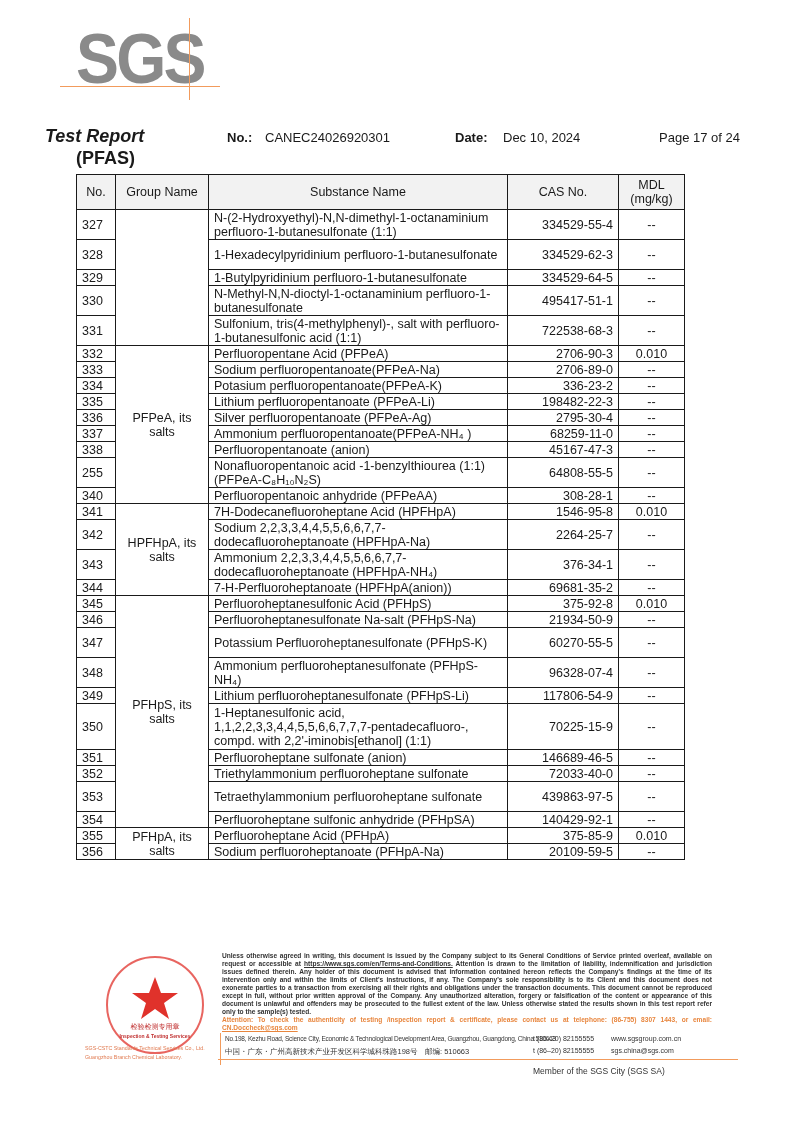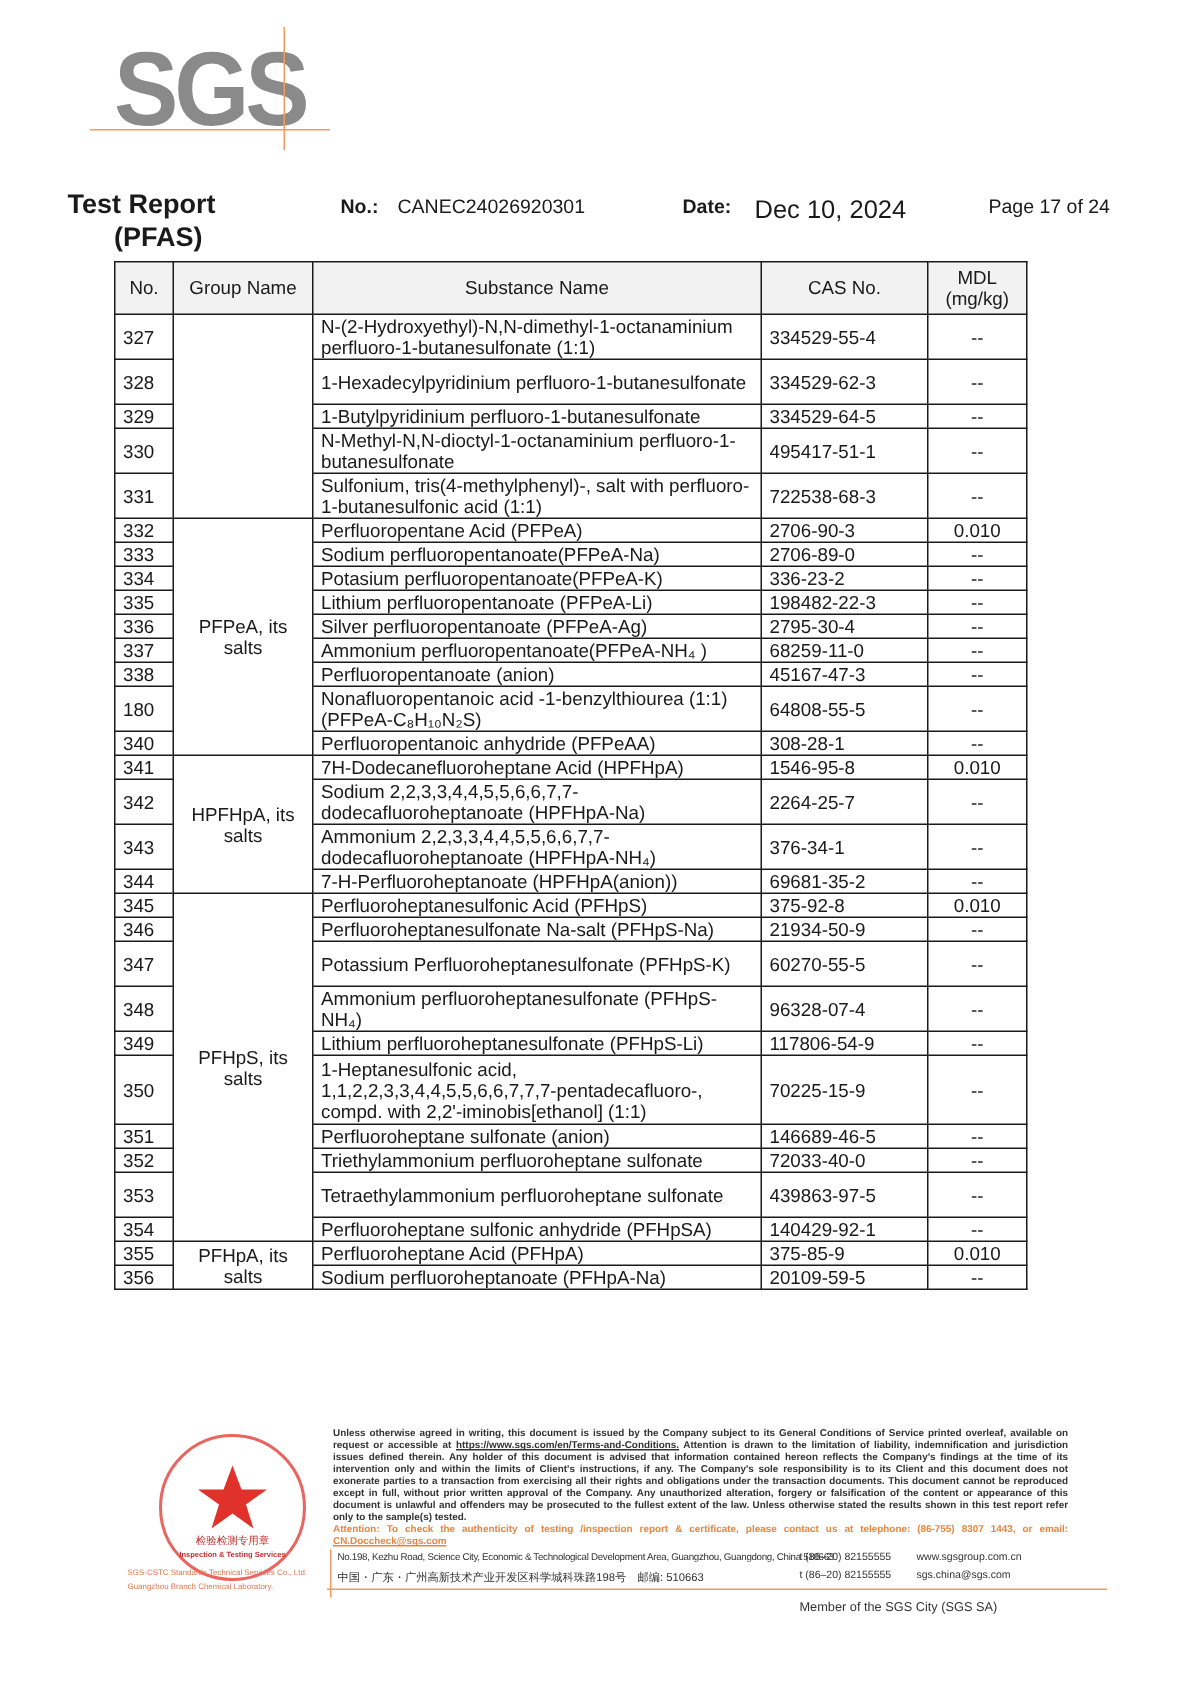--- a/index.html
+++ b/index.html
@@ -1,34 +1,34 @@
 <!DOCTYPE html>
 <html><head>
 <meta charset="utf-8">
 <style>
   html, body { margin:0; padding:0; background:#ffffff; }
   body { width:793px; height:1122px; position:relative; overflow:hidden; font-family:"Liberation Sans", sans-serif; color:#1a1a1a; }
   .logo { position:absolute; left:76px; top:24px; font-family:"Liberation Sans", sans-serif; font-weight:bold; font-size:70px; letter-spacing:-3px; color:#8a8a8a; transform:scaleX(0.92); transform-origin:left top; line-height:1; }
   .logo-vline { position:absolute; left:189px; top:18px; width:1px; height:82px; background:#f29b5c; }
   .logo-hline { position:absolute; left:60px; top:86px; width:160px; height:1px; background:#f29b5c; }
-  .hdr-title { position:absolute; left:45px; top:125px; font-weight:bold; font-size:18px; line-height:22px; }
+  .hdr-title { position:absolute; left:45px; top:125px; font-weight:bold; font-size:18px; line-height:22px;font-style:italic; }
   .hdr-sub { position:absolute; left:64px; top:147px; font-weight:bold; font-size:18px; line-height:22px;margin-left:12px; }
   .hdr-no-label { position:absolute; left:227px; top:130px; font-weight:bold; font-size:13px; }
   .hdr-no { position:absolute; left:265px; top:130px; font-size:13px; }
   .hdr-date-label { position:absolute; left:455px; top:130px; font-weight:bold; font-size:13px; }
-  .hdr-date { position:absolute; left:503px; top:130px; font-size:17px; }
+  .hdr-date { position:absolute; left:503px; top:130px; font-size:13px; }
   .hdr-page { position:absolute; left:659px; top:130px; font-size:13px; }
 
   table.main { position:absolute; left:76px; top:174px; border-collapse:collapse; font-size:12.5px; }
   table.main th, table.main td { border:1px solid #1a1a1a; padding:0 5px; line-height:14px; }
   table.main th { background:#f2f2f2; font-weight:normal; height:34px; text-align:center; }
   td.no { width:28px; text-align:left; padding-left:6px; }
   td.grp { width:82px; text-align:center; }
   td.sub { width:288px; text-align:left; }
-  td.cas { width:100px; text-align:left; }
+  td.cas { width:100px; text-align:right; }
   td.mdl { width:55px; text-align:center; }
 
   .stamp { position:absolute; left:85px; top:955px; width:140px; height:108px; }
   .disclaimer { position:absolute; left:222px; top:952px; width:490px; font-size:6.6px; line-height:8px; color:#333; text-align:justify; font-weight:bold; }
   .disclaimer a { color:#333; text-decoration:underline; }
   .attention { color:#e8863e; }
   .attention a { color:#e8863e; }
   .addr-vline { position:absolute; left:220px; top:1033px; width:1px; height:32px; background:#f29b5c; }
   .addr-hline { position:absolute; left:218px; top:1059px; width:520px; height:1px; background:#f29b5c; }
   .addr1 { position:absolute; left:225px; top:1035px; font-size:6.5px; color:#333; letter-spacing:-0.2px; }
@@ -136,21 +136,21 @@
         <td class="cas">68259-11-0</td>
         <td class="mdl">--</td>
       </tr>
       <tr style="height: 16px;">
         <td class="no">338</td>
         <td class="sub">Perfluoropentanoate (anion)</td>
         <td class="cas">45167-47-3</td>
         <td class="mdl">--</td>
       </tr>
       <tr style="height: 30px;">
-        <td class="no">180</td>
+        <td class="no">255</td>
         <td class="sub">Nonafluoropentanoic acid -1-benzylthiourea (1:1) (PFPeA-C₈H₁₀N₂S)</td>
         <td class="cas">64808-55-5</td>
         <td class="mdl">--</td>
       </tr>
       <tr style="height: 16px;">
         <td class="no">340</td>
         <td class="sub">Perfluoropentanoic anhydride (PFPeAA)</td>
         <td class="cas">308-28-1</td>
         <td class="mdl">--</td>
       </tr>

